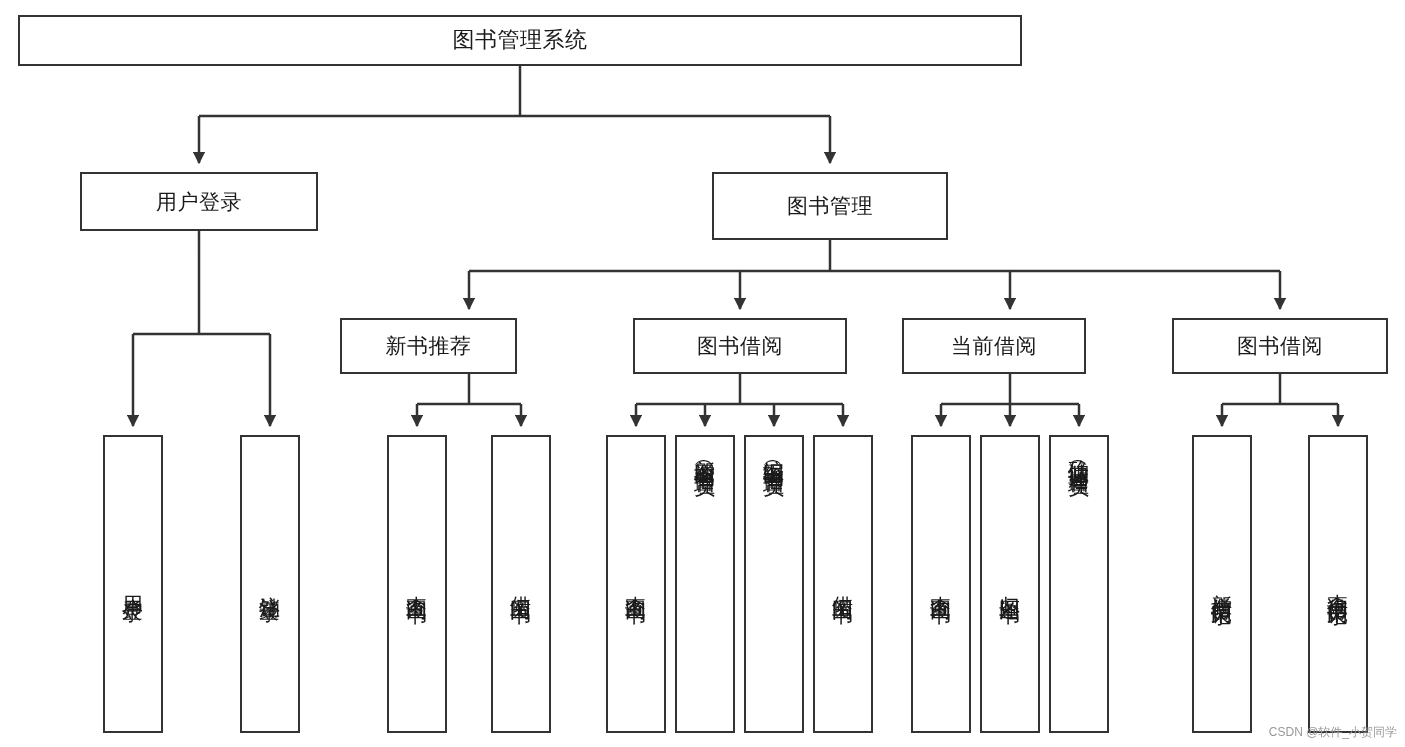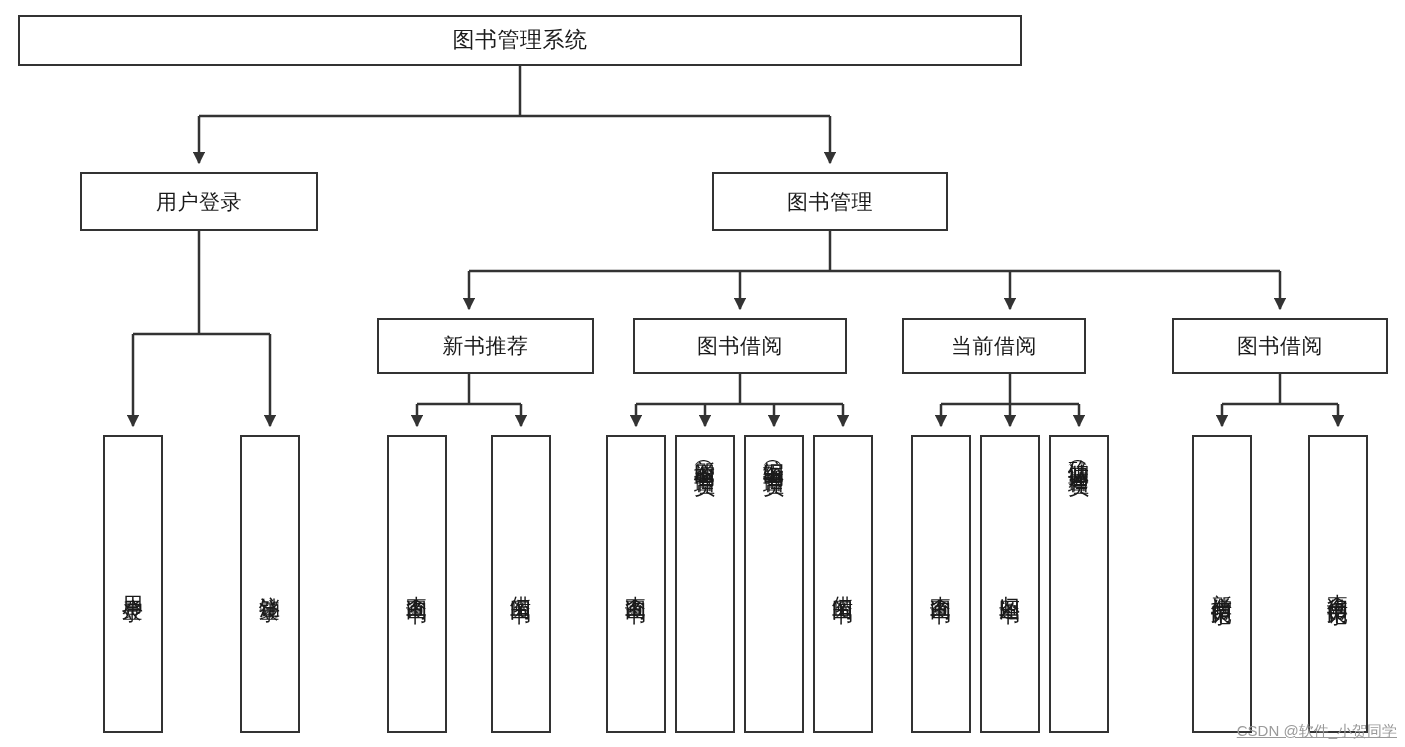--- a/index.html
+++ b/index.html
@@ -67,25 +67,24 @@
   }
   
   .node.vert.centered {
     align-items: center;
     padding-top: 0;
   }
   .watermark {
     position: absolute;
     right: 8px;
     bottom: 6px;
-    font-size: 15px;
+    font-size: 12px;
     color: #9a9a9a;
     z-index: 3;
     white-space: nowrap;
-    text-decoration: underline;
   }
 </style>
 </head>
 <body>
 
 <div id="canvas">
 
   <svg id="wires" viewBox="0 0 1405 747" xmlns="http://www.w3.org/2000/svg">
     <defs>
       <marker id="arrow" viewBox="0 0 10 10" refX="9" refY="5" markerWidth="5" markerHeight="5" orient="auto-start-reverse">
@@ -136,25 +135,25 @@
     </g>
   </svg>
 
   <div class="node horiz root" style="left:18px; top:15px; width:1004px; height:51px;">
     <span class="label">图书管理系统</span>
   </div>
 
   <div class="node horiz" style="left:80px; top:172px; width:238px; height:59px;">
     <span class="label">用户登录</span>
   </div>
-  <div class="node horiz" style="left:712px; top:172px; width:236px; height:59px;">
+  <div class="node horiz" style="left:712px; top:172px; width:236px; height:68px;">
     <span class="label">图书管理</span>
   </div>
 
-  <div class="node horiz" style="left:377px; top:318px; width:217px; height:56px;">
+  <div class="node horiz" style="left:340px; top:318px; width:177px; height:56px;">
     <span class="label">新书推荐</span>
   </div>
   <div class="node horiz" style="left:633px; top:318px; width:214px; height:56px;">
     <span class="label">图书借阅</span>
   </div>
   <div class="node horiz" style="left:902px; top:318px; width:184px; height:56px;">
     <span class="label">当前借阅</span>
   </div>
   <div class="node horiz" style="left:1172px; top:318px; width:216px; height:56px;">
     <span class="label">图书借阅</span>

